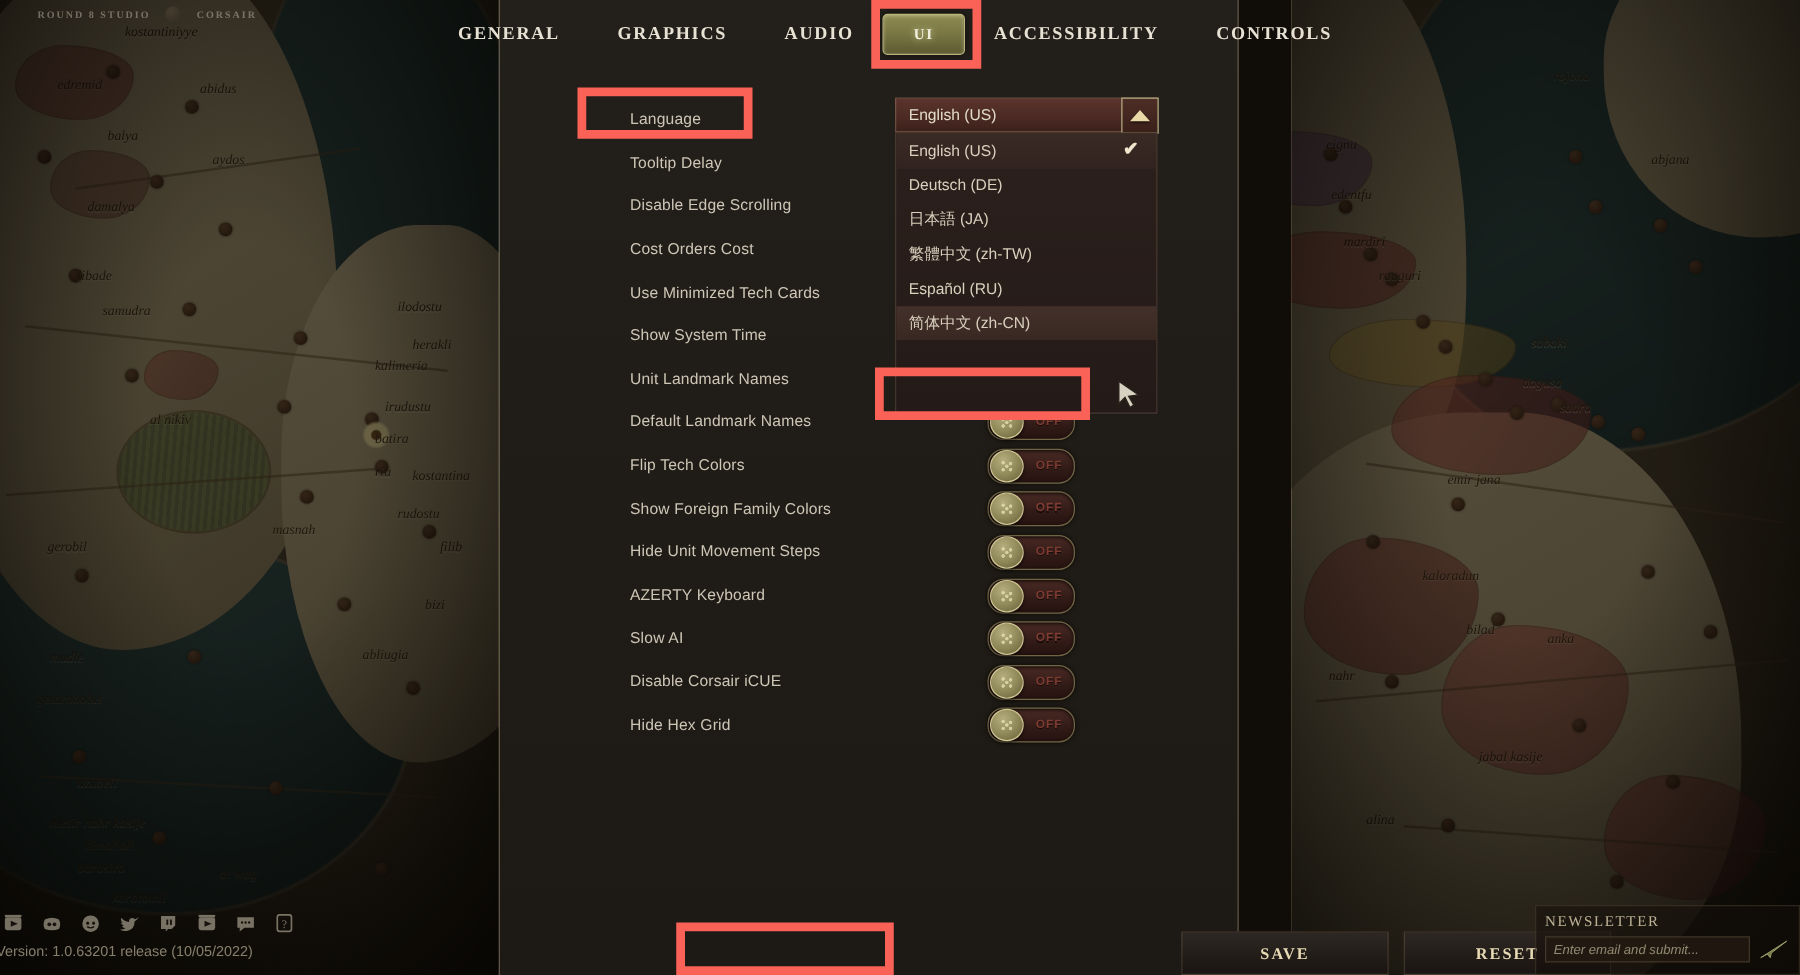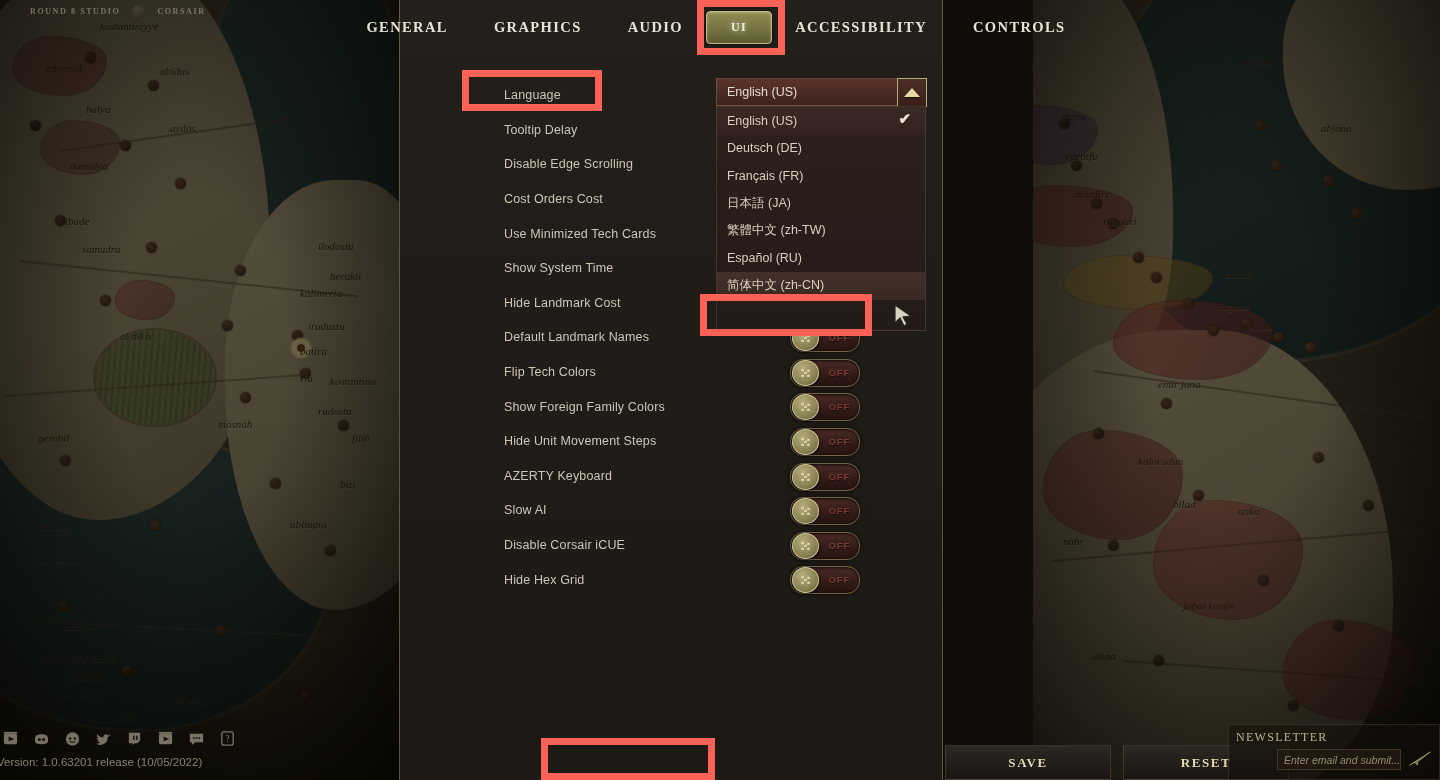--- a/index.html
+++ b/index.html
@@ -37,21 +37,21 @@
   .dim{position:absolute;inset:0;background:rgba(8,5,2,.55);pointer-events:none;}
 
   
   .logo-row{position:absolute;top:0;left:30px;display:flex;align-items:center;gap:12px;height:22px;opacity:.45;}
   .logo-txt{color:#cfc7b4;font-family:"Liberation Serif",serif;font-size:8px;letter-spacing:1.6px;
             font-weight:bold;text-transform:uppercase;filter:blur(.3px);}
   .logo-orb{width:13px;height:13px;border-radius:50%;
             background:radial-gradient(circle at 35% 30%,#5c5040,#2a231a);}
 
   
-  .panel{position:absolute;left:399px;top:0;width:544px;height:780px;
+  .panel{position:absolute;left:399px;top:0;width:592px;height:780px;
          background:linear-gradient(180deg,#231f1a 0%,#201c17 40%,#1d1914 100%);
          border-left:1px solid rgba(190,175,145,.40);border-right:1px solid rgba(190,175,145,.40);
          box-sizing:border-box;}
 
   
   .tabbar{position:absolute;top:0;left:0;width:632px;height:54px;display:flex;align-items:center;
           justify-content:center;gap:0;}
   .tab{color:#e8e2d4;font-family:"Liberation Serif",serif;font-size:14.5px;font-weight:bold;
        letter-spacing:1.4px;padding:7px 14px;cursor:pointer;text-transform:uppercase;
        font-variant:small-caps;}
@@ -117,21 +117,21 @@
   .socials{position:absolute;left:0;top:730px;display:flex;align-items:center;gap:14px;padding-left:2px;}
   .sico{width:17px;height:17px;opacity:.55;display:flex;align-items:center;justify-content:center;}
   .version{position:absolute;left:-3px;top:756px;color:#b6ac94;font-size:11.5px;opacity:.72;
            white-space:nowrap;}
 
   
   .news{position:absolute;left:1228px;top:724px;width:212px;height:56px;
     background:rgba(20,14,9,.55);border:1px solid rgba(150,130,100,.22);box-sizing:border-box;padding:5px 7px;}
   .news-title{color:#d8ccac;font-family:"Liberation Serif",serif;font-size:12px;letter-spacing:1.3px;
               font-variant:small-caps;text-transform:uppercase;opacity:.85;}
-  .news-row{display:flex;align-items:flex-start;margin-top:4px;gap:6px;margin-left:41px;}
+  .news-row{display:flex;align-items:center;margin-top:4px;gap:6px;}
   .news-input{flex:1;height:21px;background:rgba(35,26,18,.8);border:1px solid rgba(150,130,100,.28);
     color:#9d9digit;box-sizing:border-box;}
   .news-ph{color:#b0a48a;font-size:10.5px;font-style:italic;padding:4px 0 0 6px;opacity:.8;white-space:nowrap;}
   .send{width:26px;height:19px;display:flex;align-items:center;justify-content:center;opacity:.8;}
 
   
   .hl{position:absolute;border:7px solid #fa6257;box-sizing:border-box;pointer-events:none;z-index:60;}
   #hl-ui{left:697px;top:0px;width:88px;height:55px;}
   #hl-language{left:462px;top:70px;width:140px;height:41px;}
   #hl-zhcn{left:700px;top:294px;width:172px;height:42px;}
@@ -320,21 +320,21 @@
           </div>
         </div>
         <div class="srow">
           <div class="slabel">Show System Time</div>
           <div class="tgl">
             <div class="knob"></div>
             <div class="tgl-txt">OFF</div>
           </div>
         </div>
         <div class="srow">
-          <div class="slabel">Hide Landmark Cost</div>
+          <div class="slabel">Unit Landmark Names</div>
           <div class="tgl">
             <div class="knob"></div>
             <div class="tgl-txt">OFF</div>
           </div>
         </div>
         <div class="srow">
           <div class="slabel">Default Landmark Names</div>
           <div class="tgl">
             <div class="knob"></div>
             <div class="tgl-txt">OFF</div>
@@ -398,23 +398,20 @@
       </span>
     </div>
 
     <div class="dropdown" id="lang-options">
         <div class="opt sel">
           <span class="t">English (US)</span>
           <span class="chk">✔</span>
         </div>
         <div class="opt">
           <span class="t">Deutsch (DE)</span>
-        </div>
-        <div class="opt">
-          <span class="t">Français (FR)</span>
         </div>
         <div class="opt">
           <span class="t">日本語 (JA)</span>
         </div>
         <div class="opt">
           <span class="t">繁體中文 (zh-TW)</span>
         </div>
         <div class="opt">
           <span class="t">Español (RU)</span>
         </div>

